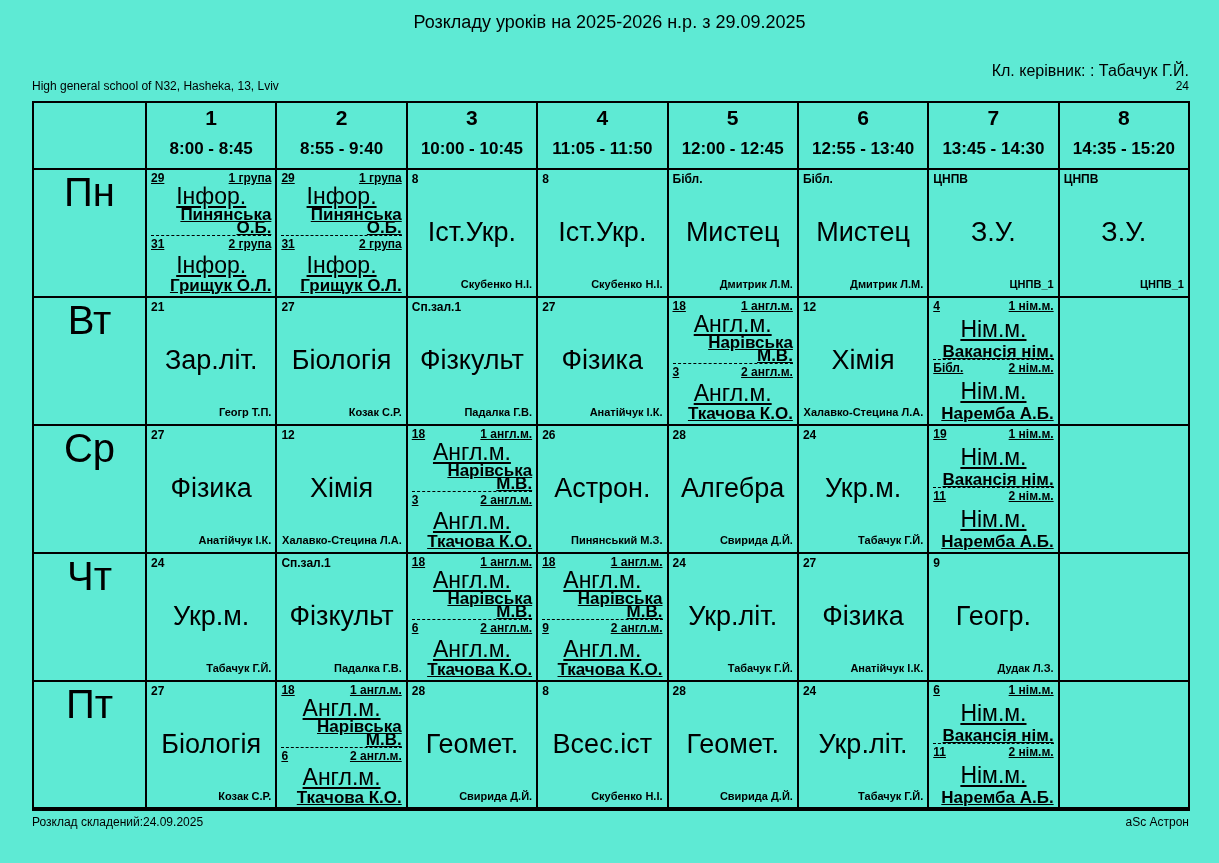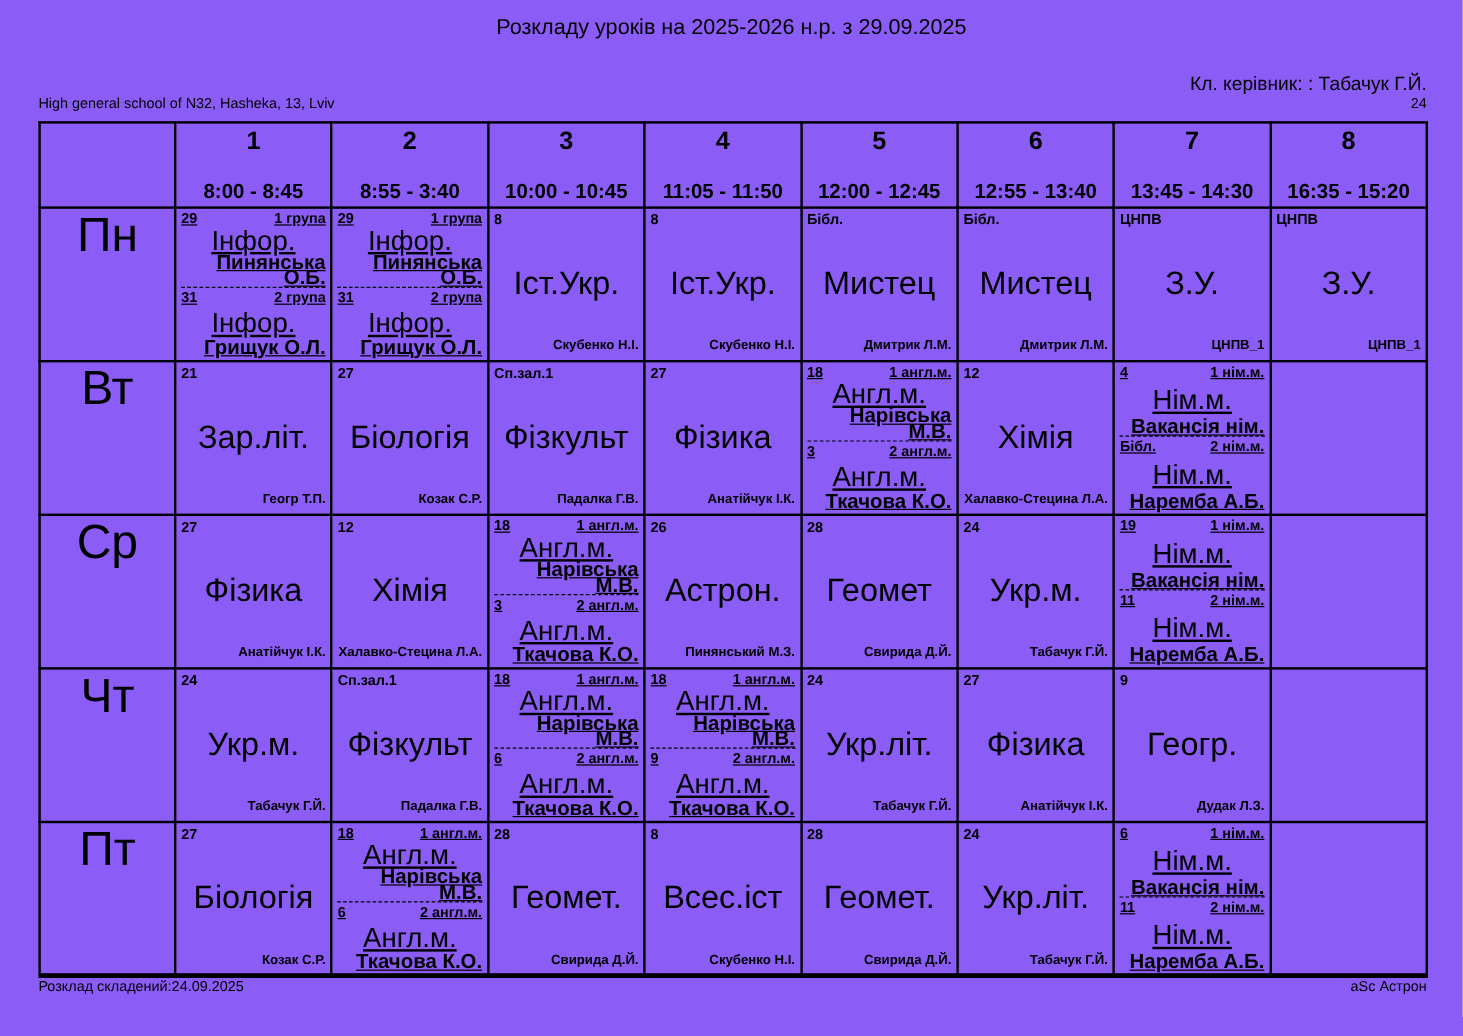--- a/index.html
+++ b/index.html
@@ -6,21 +6,21 @@
     margin: 0;
     padding: 0;
     background: #ffffff;
     font-family: "Liberation Sans", sans-serif;
     color: #000;
   }
   .page {
     position: relative;
     width: 1219px;
     height: 863px;
-    background: #8b5cf6;
+    background: #5eead4;
     overflow: hidden;
   }
   
   .top-header { position: relative; height: 101px; }
   .main-title {
     text-align: center;
     padding-top: 12px;
     font-size: 18px;
     letter-spacing: 0px;
   }
@@ -63,21 +63,21 @@
     border: 2px solid #000;
     padding: 0;
     vertical-align: top;
     overflow: hidden;
   }
   tr.header-row { height: 67px; }
   tr.day-row { height: 128px; }
   td.corner-cell { }
   td.period-cell { text-align: center; vertical-align: middle; }
   .period-num { font-size: 21px; font-weight: bold; line-height: 26px; margin-top: 2px; }
-  .period-time { font-size: 17px; font-weight: bold; line-height: 24px; margin-top: 17px; }
+  .period-time { font-size: 17px; font-weight: bold; line-height: 24px; margin-top: 6px; }
   td.day-cell {
     text-align: center;
     vertical-align: middle;
     font-size: 40px;
   }
   
   .lesson {
     display: flex;
     flex-direction: column;
     height: 123px;
@@ -183,21 +183,21 @@
     </colgroup>
     <tbody id="tt-body">
         <tr class="header-row">
           <td class="corner-cell"></td>
           <td class="period-cell">
             <div class="period-num">1</div>
             <div class="period-time">8:00 - 8:45</div>
           </td>
           <td class="period-cell">
             <div class="period-num">2</div>
-            <div class="period-time">8:55 - 3:40</div>
+            <div class="period-time">8:55 - 9:40</div>
           </td>
           <td class="period-cell">
             <div class="period-num">3</div>
             <div class="period-time">10:00 - 10:45</div>
           </td>
           <td class="period-cell">
             <div class="period-num">4</div>
             <div class="period-time">11:05 - 11:50</div>
           </td>
           <td class="period-cell">
@@ -207,21 +207,21 @@
           <td class="period-cell">
             <div class="period-num">6</div>
             <div class="period-time">12:55 - 13:40</div>
           </td>
           <td class="period-cell">
             <div class="period-num">7</div>
             <div class="period-time">13:45 - 14:30</div>
           </td>
           <td class="period-cell">
             <div class="period-num">8</div>
-            <div class="period-time">16:35 - 15:20</div>
+            <div class="period-time">14:35 - 15:20</div>
           </td>
         </tr>
         <tr class="day-row">
           <td class="day-cell">Пн</td>
           <td>
             <div class="split-cell">
               <div class="split-part">
                 <div class="part-head">
                   <span class="room">29</span>
                   <span class="group">1 група</span>
@@ -420,21 +420,21 @@
           <td>
             <div class="lesson">
               <div class="room">26</div>
               <div class="subject">Астрон.</div>
               <div class="teacher">Пинянський М.З.</div>
             </div>
           </td>
           <td>
             <div class="lesson">
               <div class="room">28</div>
-              <div class="subject">Геомет</div>
+              <div class="subject">Алгебра</div>
               <div class="teacher">Свирида Д.Й.</div>
             </div>
           </td>
           <td>
             <div class="lesson">
               <div class="room">24</div>
               <div class="subject">Укр.м.</div>
               <div class="teacher">Табачук Г.Й.</div>
             </div>
           </td>

